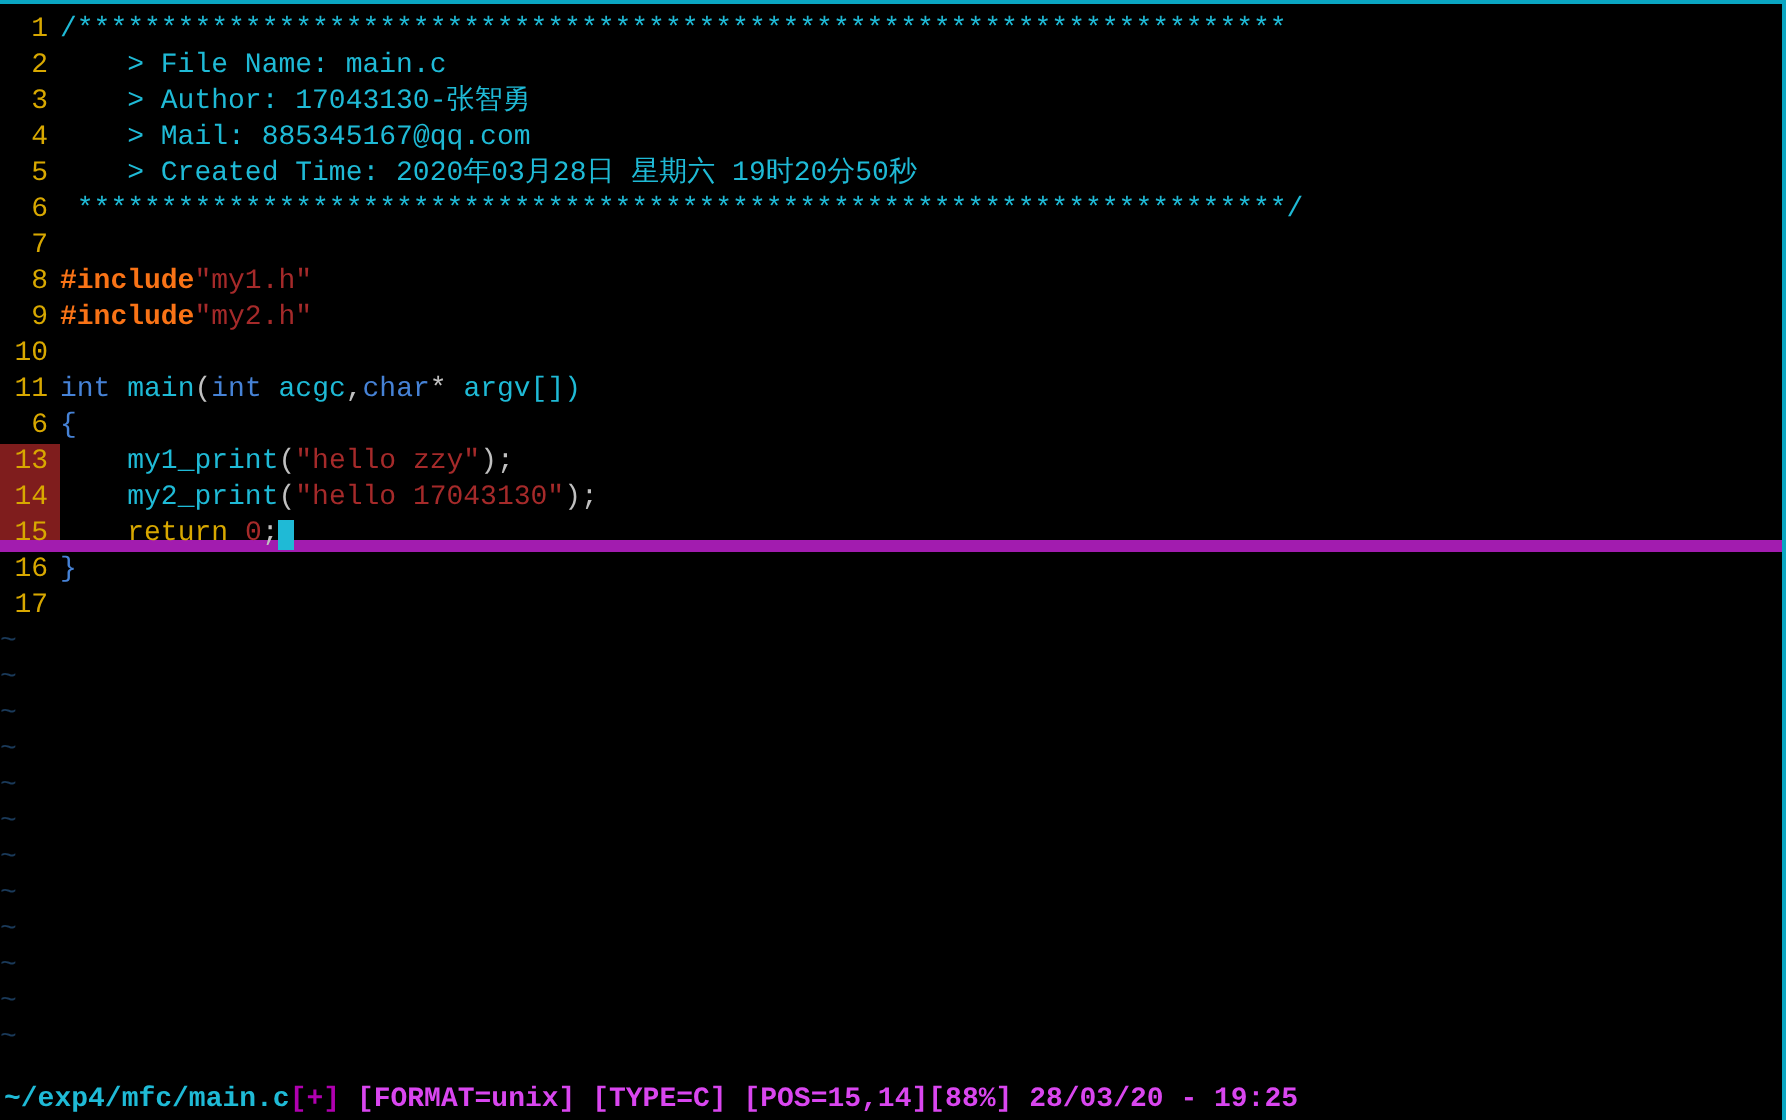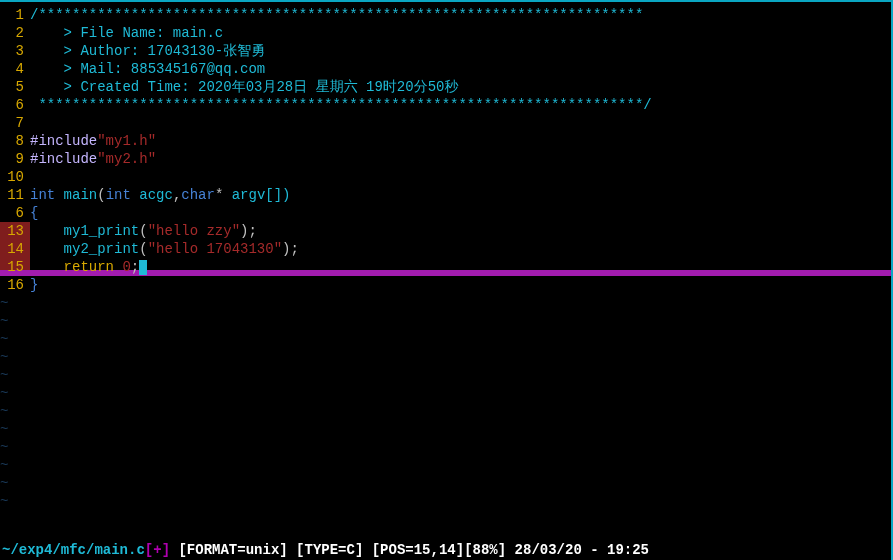--- a/index.html
+++ b/index.html
@@ -36,21 +36,21 @@
   }
   .gutter.cur {
     background: #7f1d1d;
   }
   .code {
     color: #c0c0c0;
     flex: 1;
     position: relative;
   }
   .cmt   { color: #1fbad6; }      
-  .pp    { color: #c4b5fd; }      
+  .pp    { color: #f97316; font-weight: bold; }      
   .str   { color: #a52a2a; }      
   .kw    { color: #4682d6; font-weight: normal; }    
   .kw2   { color: #d8a800; }      
   .fn    { color: #1fbad6; }      
   .id    { color: #1fbad6; }      
   .num   { color: #a52a2a; }      
   .punc  { color: #4682d6; }      
   .txt   { color: #c0c0c0; }
   .tilde { color: #1a3a5a; }
   .cursorblk {
@@ -72,21 +72,21 @@
     background: #000;
     color: #1fbad6;
     font-weight: bold;
     white-space: pre;
     padding-left: 2px;
     font-size: 14px;
     line-height: 20px;
   }
   .status .path { color: #1fbad6; }
   .status .mod  { color: #b000b0; }
-  .status .kv   { color: #ffffff; }
+  .status .kv   { color: #d946ef; }
 </style>
 </head>
 <body>
 
 <div class="editor">
 
   <div class="row">
     <div class="gutter">1</div>
     <div class="code"><span class="cmt">/************************************************************************</span></div>
   </div>
@@ -159,20 +159,24 @@
   <div class="row" style="border-bottom:6px solid #a21caf">
     <div class="gutter cur">15</div>
     <div class="code"><span class="txt underline">    </span><span class="kw2 underline">return</span><span class="txt underline"> </span><span class="num underline">0</span><span class="txt underline">;</span><span class="cursorblk"></span></div>
   </div>
 
   <div class="row">
     <div class="gutter">16</div>
     <div class="code"><span class="punc">}</span></div>
   </div>
 
+  <div class="row">
+    <div class="gutter">17</div>
+    <div class="code"></div>
+  </div>
 
   <div class="row"><div class="gutter"></div><div class="code tilde" style="margin-left:-30px">~</div></div>
   <div class="row"><div class="gutter"></div><div class="code tilde" style="margin-left:-30px">~</div></div>
   <div class="row"><div class="gutter"></div><div class="code tilde" style="margin-left:-30px">~</div></div>
   <div class="row"><div class="gutter"></div><div class="code tilde" style="margin-left:-30px">~</div></div>
   <div class="row"><div class="gutter"></div><div class="code tilde" style="margin-left:-30px">~</div></div>
   <div class="row"><div class="gutter"></div><div class="code tilde" style="margin-left:-30px">~</div></div>
   <div class="row"><div class="gutter"></div><div class="code tilde" style="margin-left:-30px">~</div></div>
   <div class="row"><div class="gutter"></div><div class="code tilde" style="margin-left:-30px">~</div></div>
   <div class="row"><div class="gutter"></div><div class="code tilde" style="margin-left:-30px">~</div></div>

